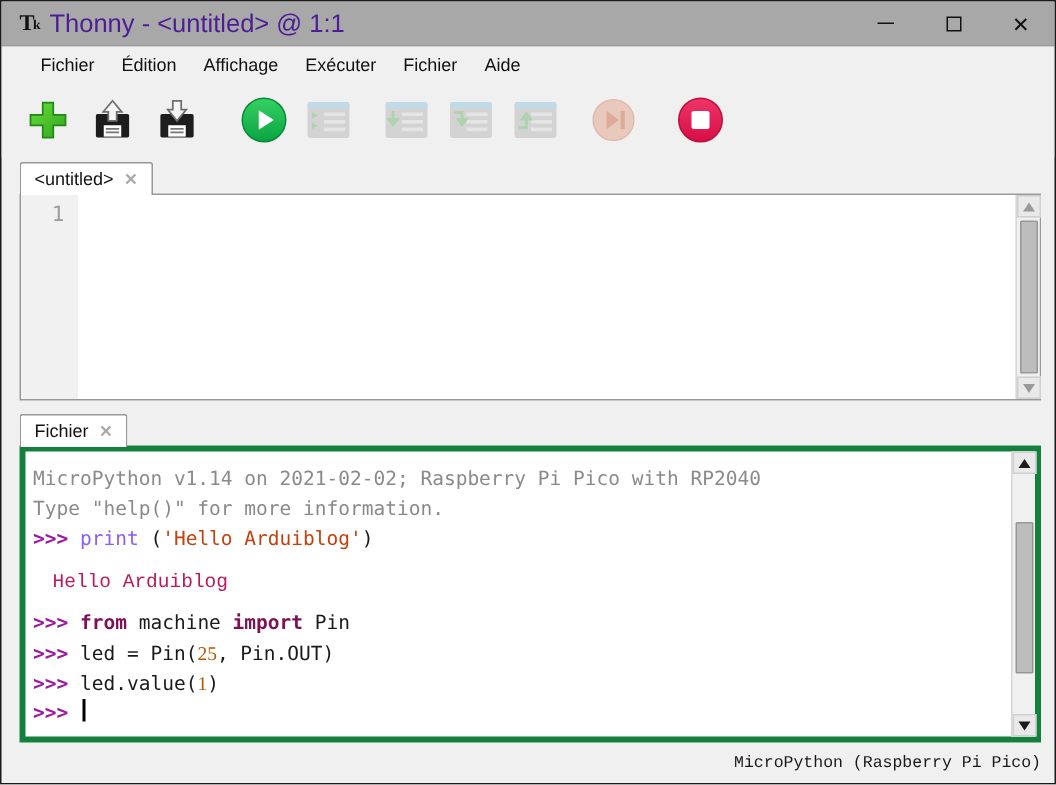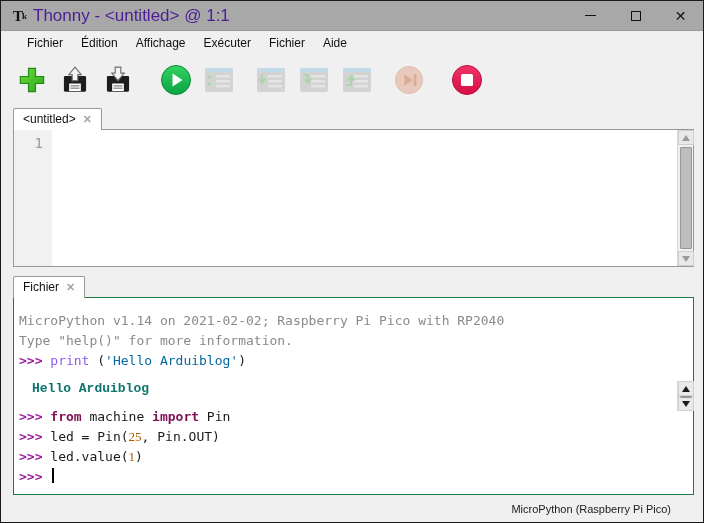--- a/index.html
+++ b/index.html
@@ -66,21 +66,21 @@
     display:flex; align-items:flex-end;
     padding-left:12px;
     position:relative; z-index:2;
   }
   .tab {
     background:#ffffff;
     border:1px solid #989898; border-bottom:none;
     border-radius:2px 2px 0 0;
     padding:3px 9px 4px 9px;
     font-size:12px; color:#111;
-    display:flex; align-items:center; gap:7px;
+    display:flex; align-items:flex-end; gap:7px;
     margin-bottom:-1px;
   }
   .tab-close { color:#a9a9a9; font-size:11px; font-weight:bold; line-height:11px; }
 
   
   .editor-frame {
     margin:0 9px 0 12px;
     height:138px; flex:0 0 138px;
     background:#fff;
     border:1px solid #989898;
@@ -111,55 +111,55 @@
   .thumb-editor  { top:2px; bottom:2px; }
   .thumb-console { top:20%; bottom:17%; }
 
   .gap6 { height:6px; flex:0 0 6px; }
 
   
   .console-frame {
     margin:0 9px 0 12px;
     height:198px; flex:0 0 198px;
     background:#fff;
-    border:1px solid #15803d;
+    border:4px solid #15803d;
     display:flex;
-    position:relative; z-index:1;align-items:center;
+    position:relative; z-index:1;
   }
   .console-text {
     flex:1; padding:9px 4px 4px 5px;
     font-family:"DejaVu Sans Mono", monospace;
     font-size:13px; line-height:20px;
     white-space:pre; overflow:hidden;
     color:#1a1a1a;
   }
   .console-line { height:20px; }
   .console-line.stdout-line {
     margin:8px 0; padding-left:13px;
     font-family:"Liberation Mono", monospace;
   }
   .seg-banner  { color:#8a8a8a; }
   .seg-prompt  { color:#9c1a9e; font-weight:bold; }
   .seg-builtin { color:#8b5cf6; }
   .seg-keyword { color:#7f1055; font-weight:bold; }
-  .seg-string  { color:#0369a1; }
+  .seg-string  { color:#c2410c; }
   .seg-number  { color:#b35900;font-family:Liberation Serif, serif; }
   .seg-plain   { color:#1a1a1a; }
-  .seg-stdout  { color:#0f766e;font-weight:bold; }
+  .seg-stdout  { color:#be185d; }
   .caret {
     display:inline-block; width:2px; height:15px;
     background:#000; vertical-align:-2px; margin-left:2px;
   }
 
   
   .statusbar {
     flex:1;
     display:flex; align-items:center; justify-content:flex-end;
-    padding-right:32px;
-    font-size:11px; color:#1a1a1a;
+    padding-right:9px;
+    font-size:11px; color:#1a1a1a;font-family:Liberation Mono, monospace;
   }
 </style>
 </head>
 <body>
 
 <div class="window">
 
   <div class="titlebar">
     <div class="app-icon">T<span class="sub">k</span></div>
     <div class="title-text">Thonny - &lt;untitled&gt; @ 1:1</div>

